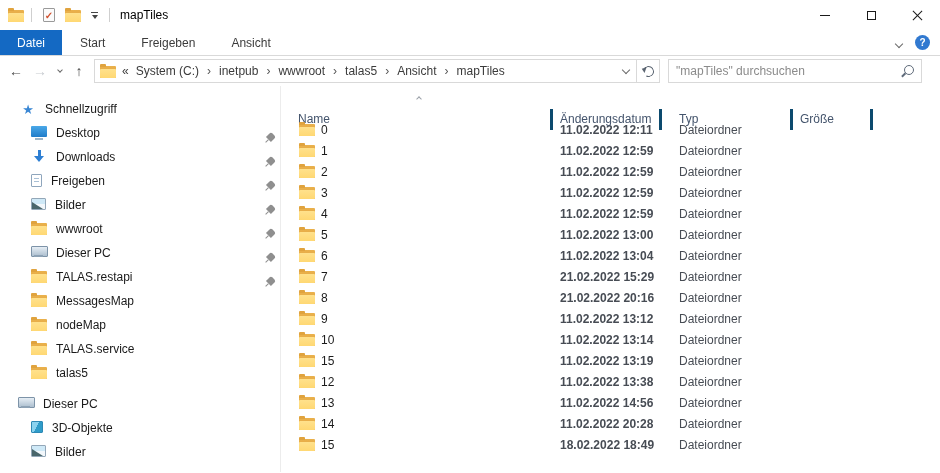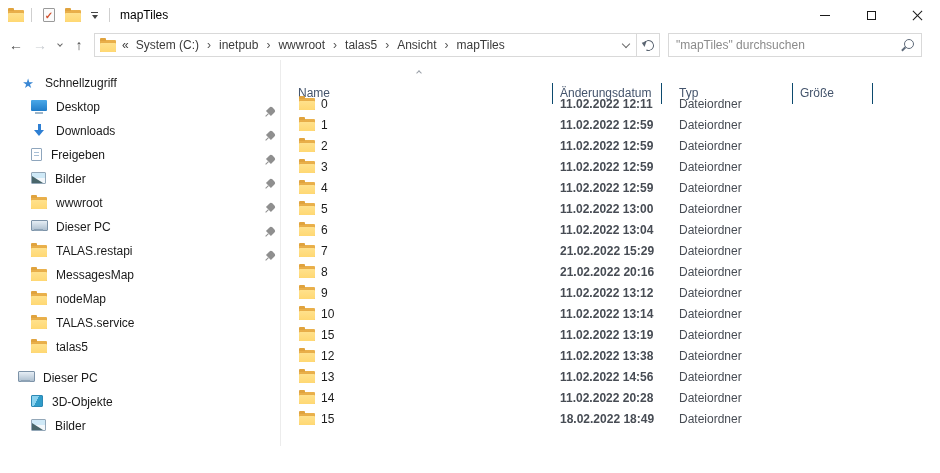--- a/index.html
+++ b/index.html
@@ -55,21 +55,21 @@
   .side-item { height:24px; display:flex; align-items:flex-start; padding-left:31px; position:relative; white-space:nowrap; }
   .side-item.section { padding-left:20px; }
   .side-item.section2 { padding-left:18px; margin-top:7px; }
   .side-item.child2 { }
   .side-icon { width:16px; height:14px; display:flex; align-items:center; justify-content:center; flex:none; position:relative; }
   .side-label { margin-left:9px; color:#1a1a1a; }
   .pin { position:absolute; right:5px; top:7px; }
 
   .filearea { flex:1; overflow:hidden; }
   .colheader { height:30px; display:flex; align-items:center; position:relative; color:var(--header_text,#44546c); }
-  .hcell { display:flex; align-items:center; height:21px; border-right:1px solid #0c4a6e;margin-top:36px; }
+  .hcell { display:flex; align-items:center; height:21px; border-right:3px solid #0c4a6e;margin-top:36px; }
   .hcell.hname { width:272px; padding-left:17px; }
   .hcell.hdate { width:109px; padding-left:7px; }
   .hcell.htype { width:131px; padding-left:17px; }
   .hcell.hsize { width:80px; padding-left:7px; }
   .sort-caret { position:absolute; left:136px; top:4px; }
 
   .rows { padding-top:3px; }
   .file-row { height:21px; display:flex; align-items:center; }
   .cell { display:flex; align-items:center; }
   .cell.cname { width:272px; padding-left:18px; color:#1b1b1b; }
@@ -162,20 +162,32 @@
         </button>
       <button>
           <span class="glyph-max"></span>
         </button>
       <button>
           <span class="glyph-close"></span>
         </button>
     </div>
   </div>
 
+  <div class="tabrow">
+    <div class="tab tab-file">Datei</div>
+    <div class="tab">Start</div>
+    <div class="tab">Freigeben</div>
+    <div class="tab">Ansicht</div>
+    <div class="tabrow-right">
+      <button><span class="chev down"></span></button>
+      <button class="help-btn">
+          <span>?</span>
+        </button>
+    </div>
+  </div>
 
   <div class="navrow">
     <button class="nav-btn">
         <span class="arrow-glyph">←</span>
       </button>
     <button class="nav-btn disabled">
         <span class="arrow-glyph">→</span>
       </button>
     <button class="nav-btn slim">
         <span class="chev down small"></span>

